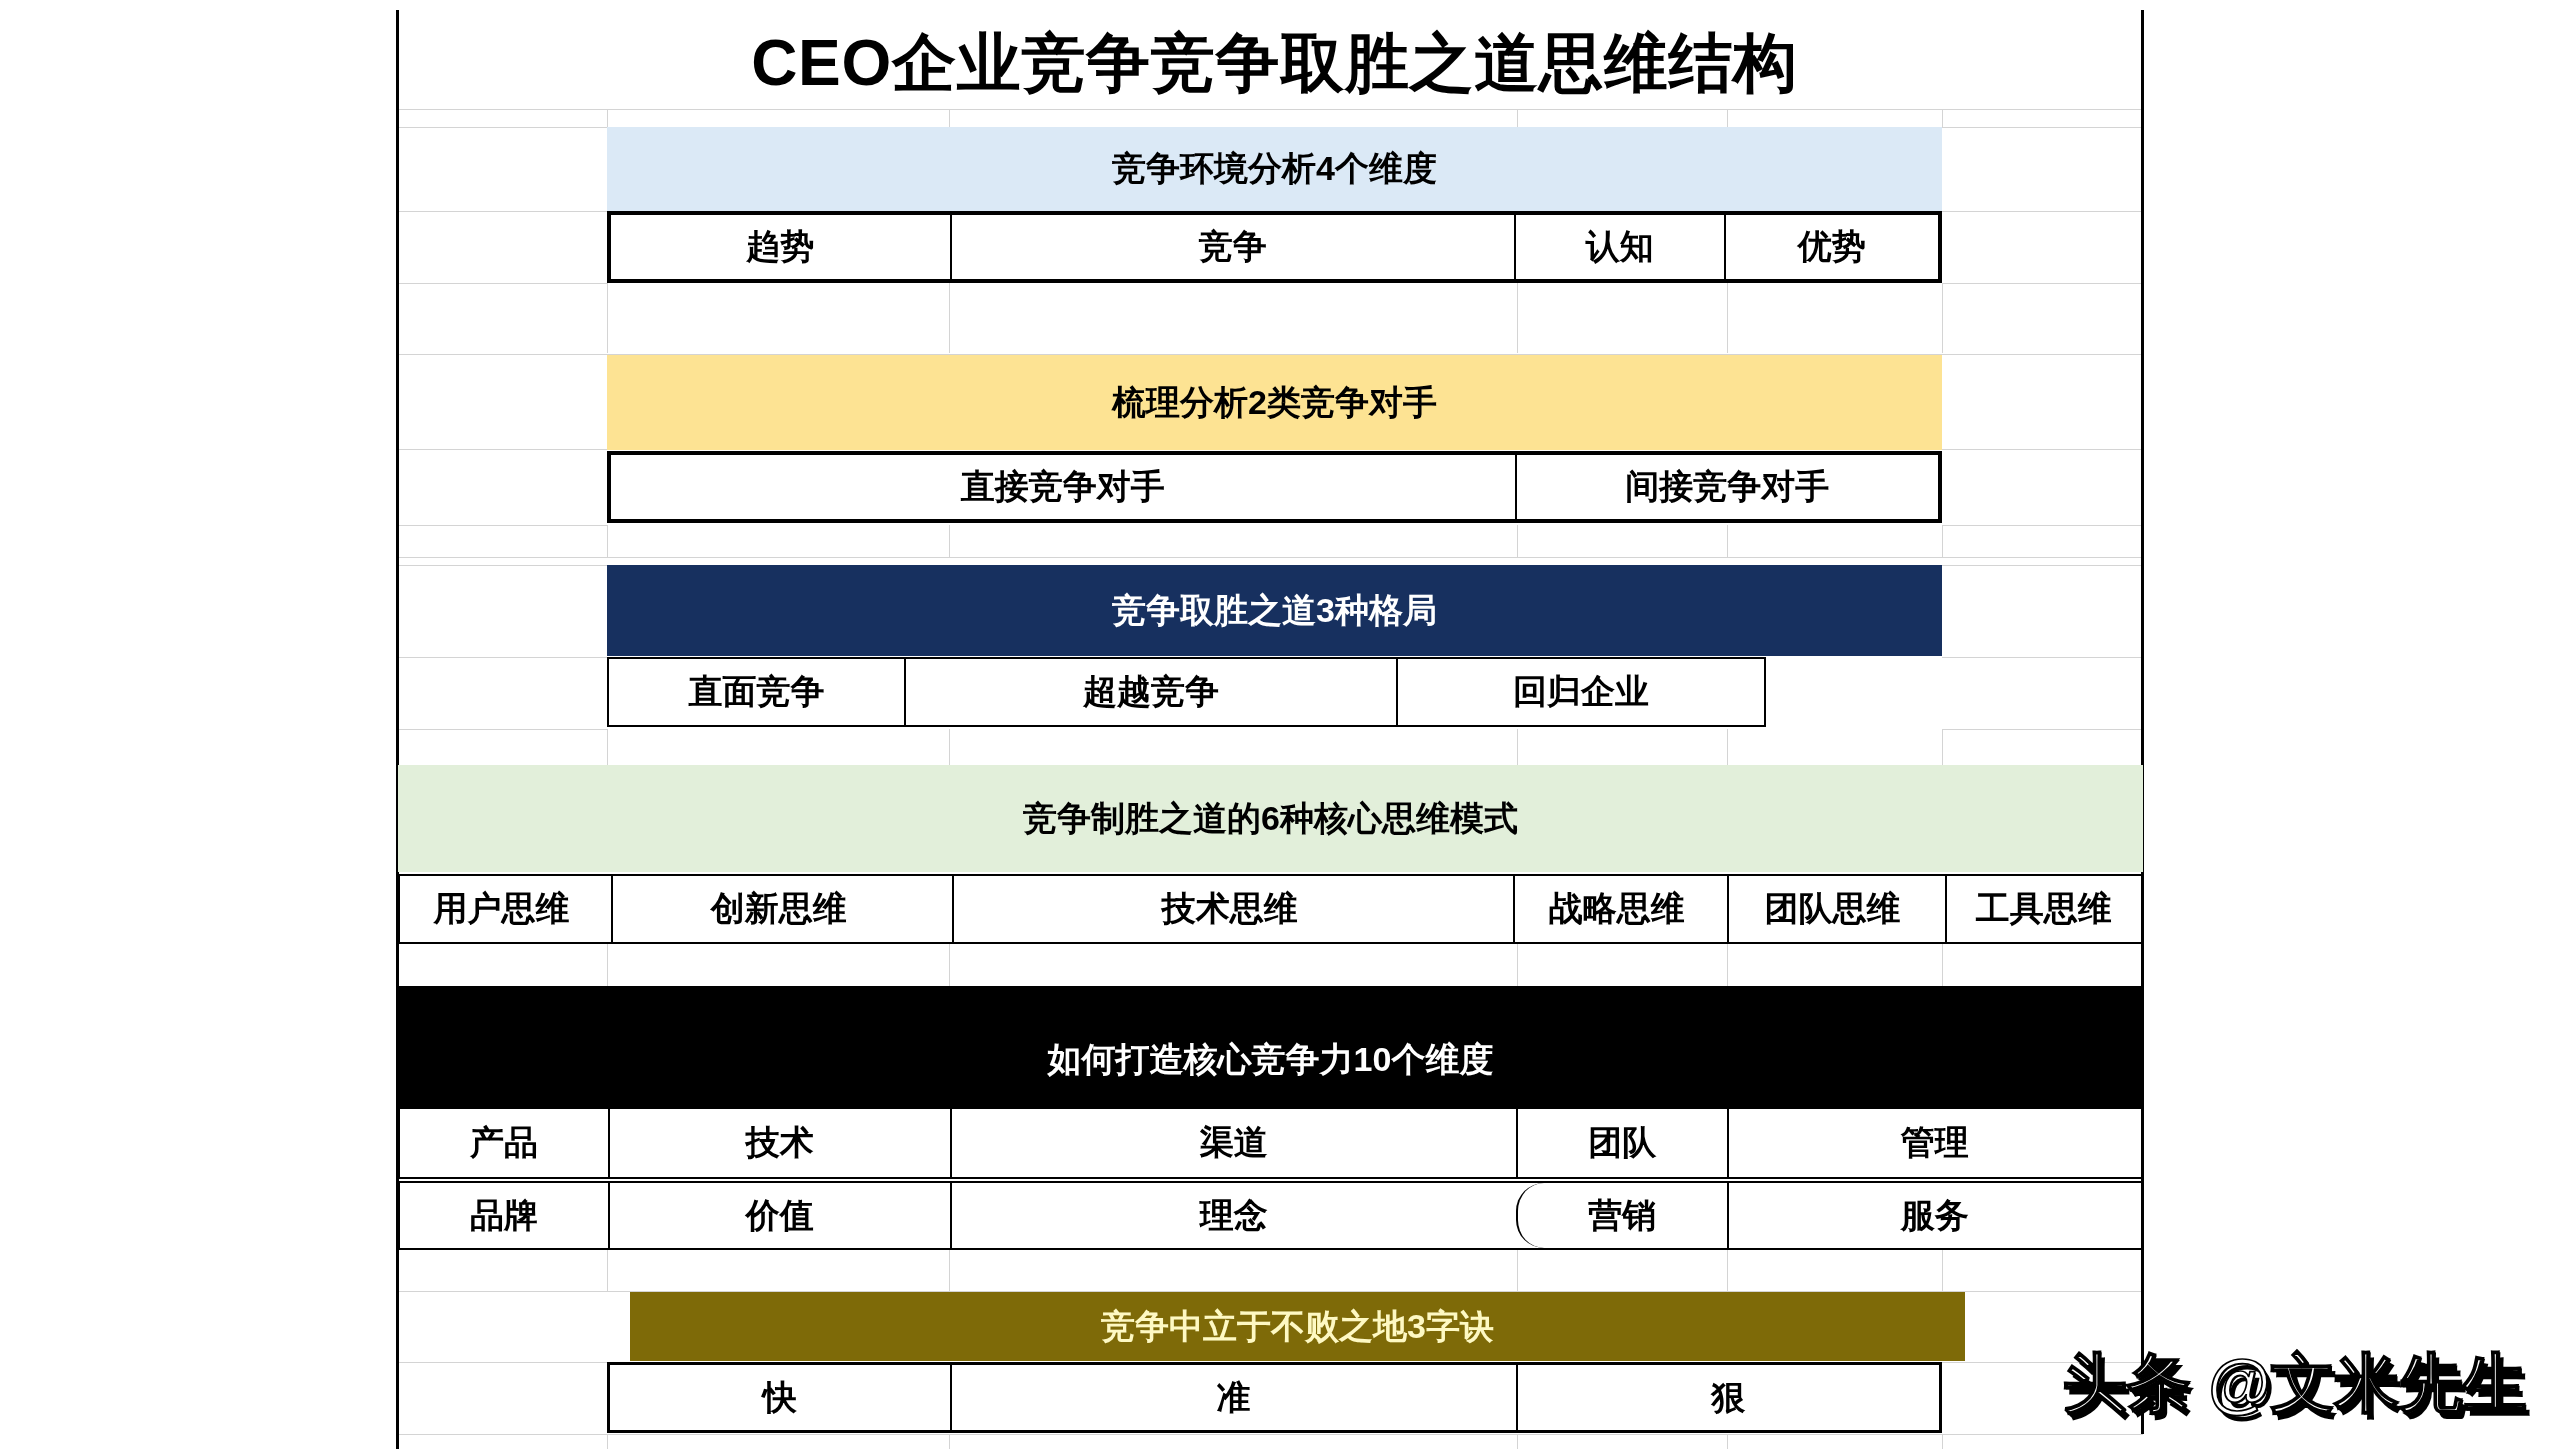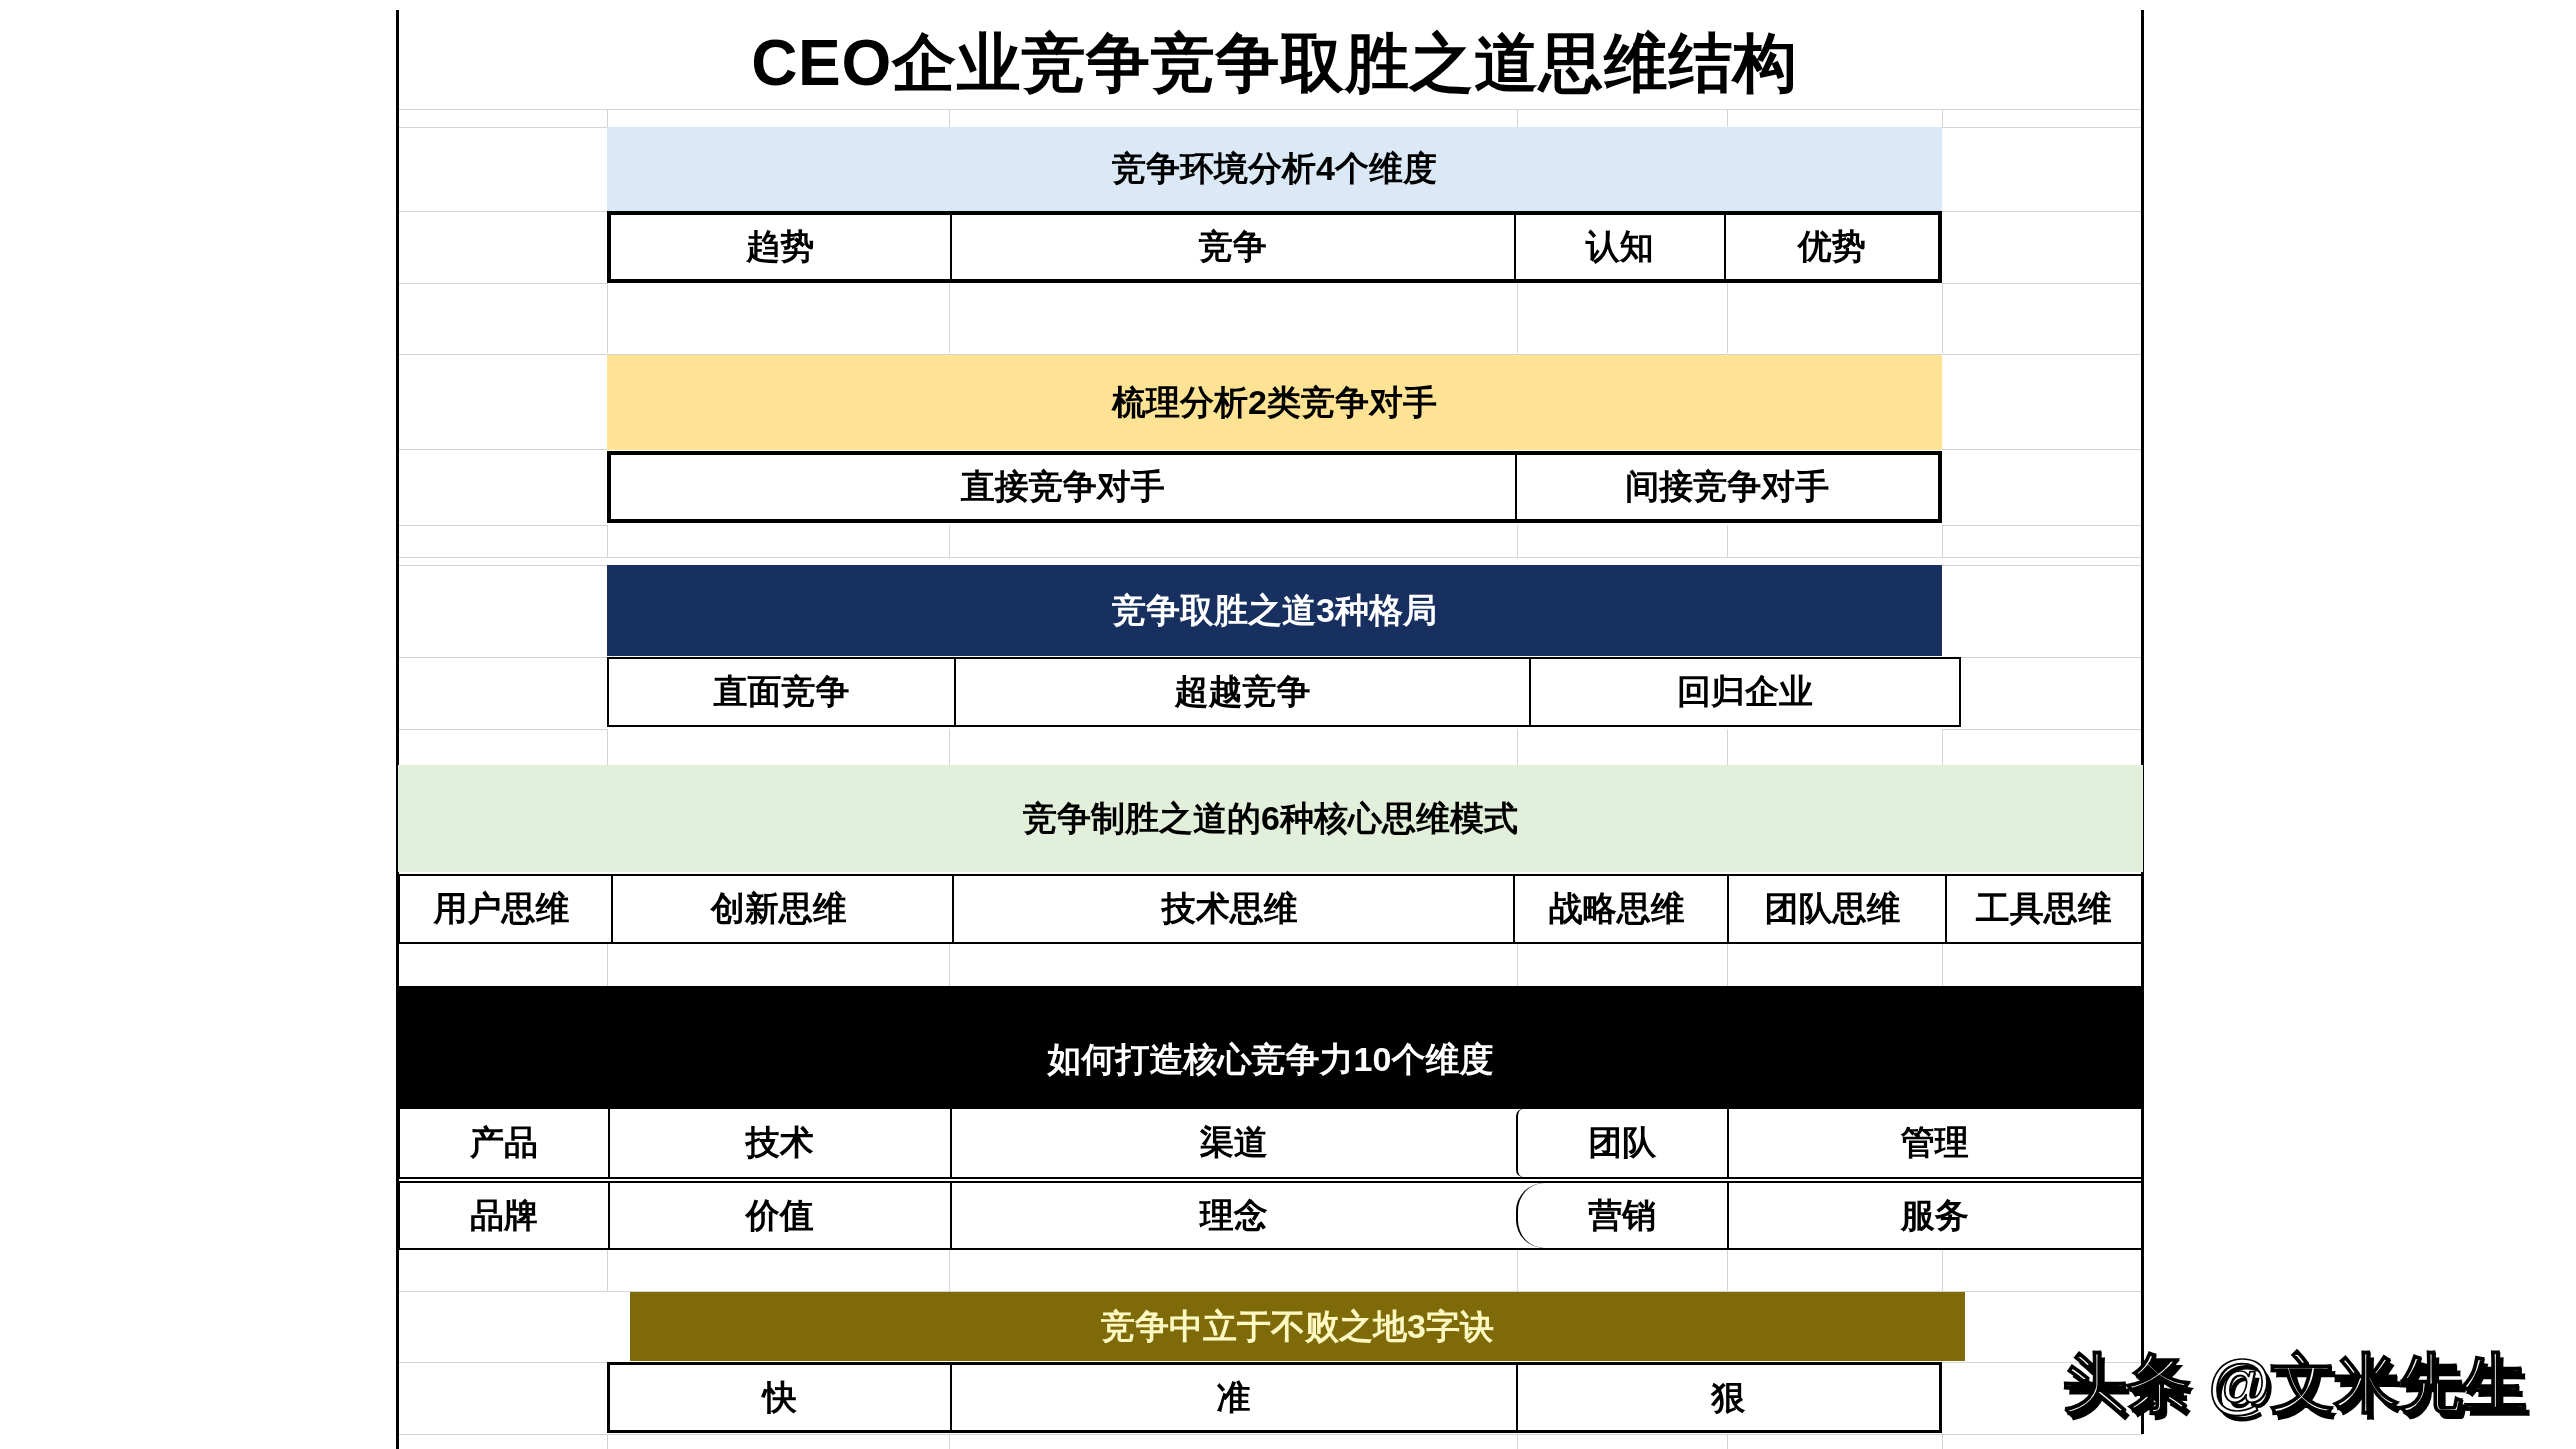--- a/index.html
+++ b/index.html
@@ -103,42 +103,42 @@
     <div class="cell" style="flex-grow:320;">优势</div>
   </div>
 
   <div class="hdr" style="left: 607px; top: 355px; width: 1335px; height: 95px; background: rgb(253, 227, 147);">梳理分析2类竞争对手</div>
   <div class="row bw6" style="left:607px;top:451px;width:1335px;height:72px;">
     <div class="cell" style="flex-grow:1357;">直接竞争对手</div>
     <div class="cell" style="flex-grow:633;">间接竞争对手</div>
   </div>
 
   <div class="hdr" style="left: 607px; top: 565px; width: 1335px; height: 91px; background: rgb(23, 48, 95); color: rgb(255, 255, 255);">竞争取胜之道3种格局</div>
-  <div class="row bw3" style="left:607px;top:657px;width:1354px;height:70px;">
+  <div class="row bw3" style="left:607px;top:657px;width:1159px;height:70px;">
     <div class="cell" style="flex-grow:510;">直面竞争</div>
     <div class="cell" style="flex-grow:847;">超越竞争</div>
     <div class="cell" style="flex-grow:633;">回归企业</div>
   </div>
 
   <div class="hdr" style="left: 398px; top: 765px; width: 1745px; height: 107px; background: rgb(226, 239, 218);">竞争制胜之道的6种核心思维模式</div>
   <div class="row bw3" style="left:398px;top:874px;width:1745px;height:70px;gap:8px;">
     <div class="cell" style="flex-grow:312;">用户思维</div>
     <div class="cell" style="flex-grow:510;">创新思维</div>
     <div class="cell" style="flex-grow:847;">技术思维</div>
     <div class="cell" style="flex-grow:313;">战略思维</div>
     <div class="cell" style="flex-grow:320;">团队思维</div>
     <div class="cell" style="flex-grow:299;">工具思维</div>
   </div>
 
   <div class="hdr" style="left: 398px; top: 986px; width: 1745px; height: 148px; background: rgb(0, 0, 0); color: rgb(255, 255, 255);">如何打造核心竞争力10个维度</div>
   <div class="row bw3" style="left:398px;top:1107px;width:1745px;height:72px;">
     <div class="cell" style="flex-grow:312;">产品</div>
     <div class="cell" style="flex-grow:510;">技术</div>
     <div class="cell" style="flex-grow:847;">渠道</div>
-    <div class="cell" style="flex-grow:313;border-radius:7px;">团队</div>
+    <div class="cell" style="flex-grow:313;">团队</div>
     <div class="cell" style="flex-grow:619;">管理</div>
   </div>
   <div class="row bw3" style="left:398px;top:1181px;width:1745px;height:69px;">
     <div class="cell" style="flex-grow:312;">品牌</div>
     <div class="cell" style="flex-grow:510;">价值</div>
     <div class="cell" style="flex-grow:847;">理念</div>
     <div class="cell" style="flex-grow:313;border-radius:28px;">营销</div>
     <div class="cell" style="flex-grow:619;text-align:center;">服务</div>
   </div>
 

